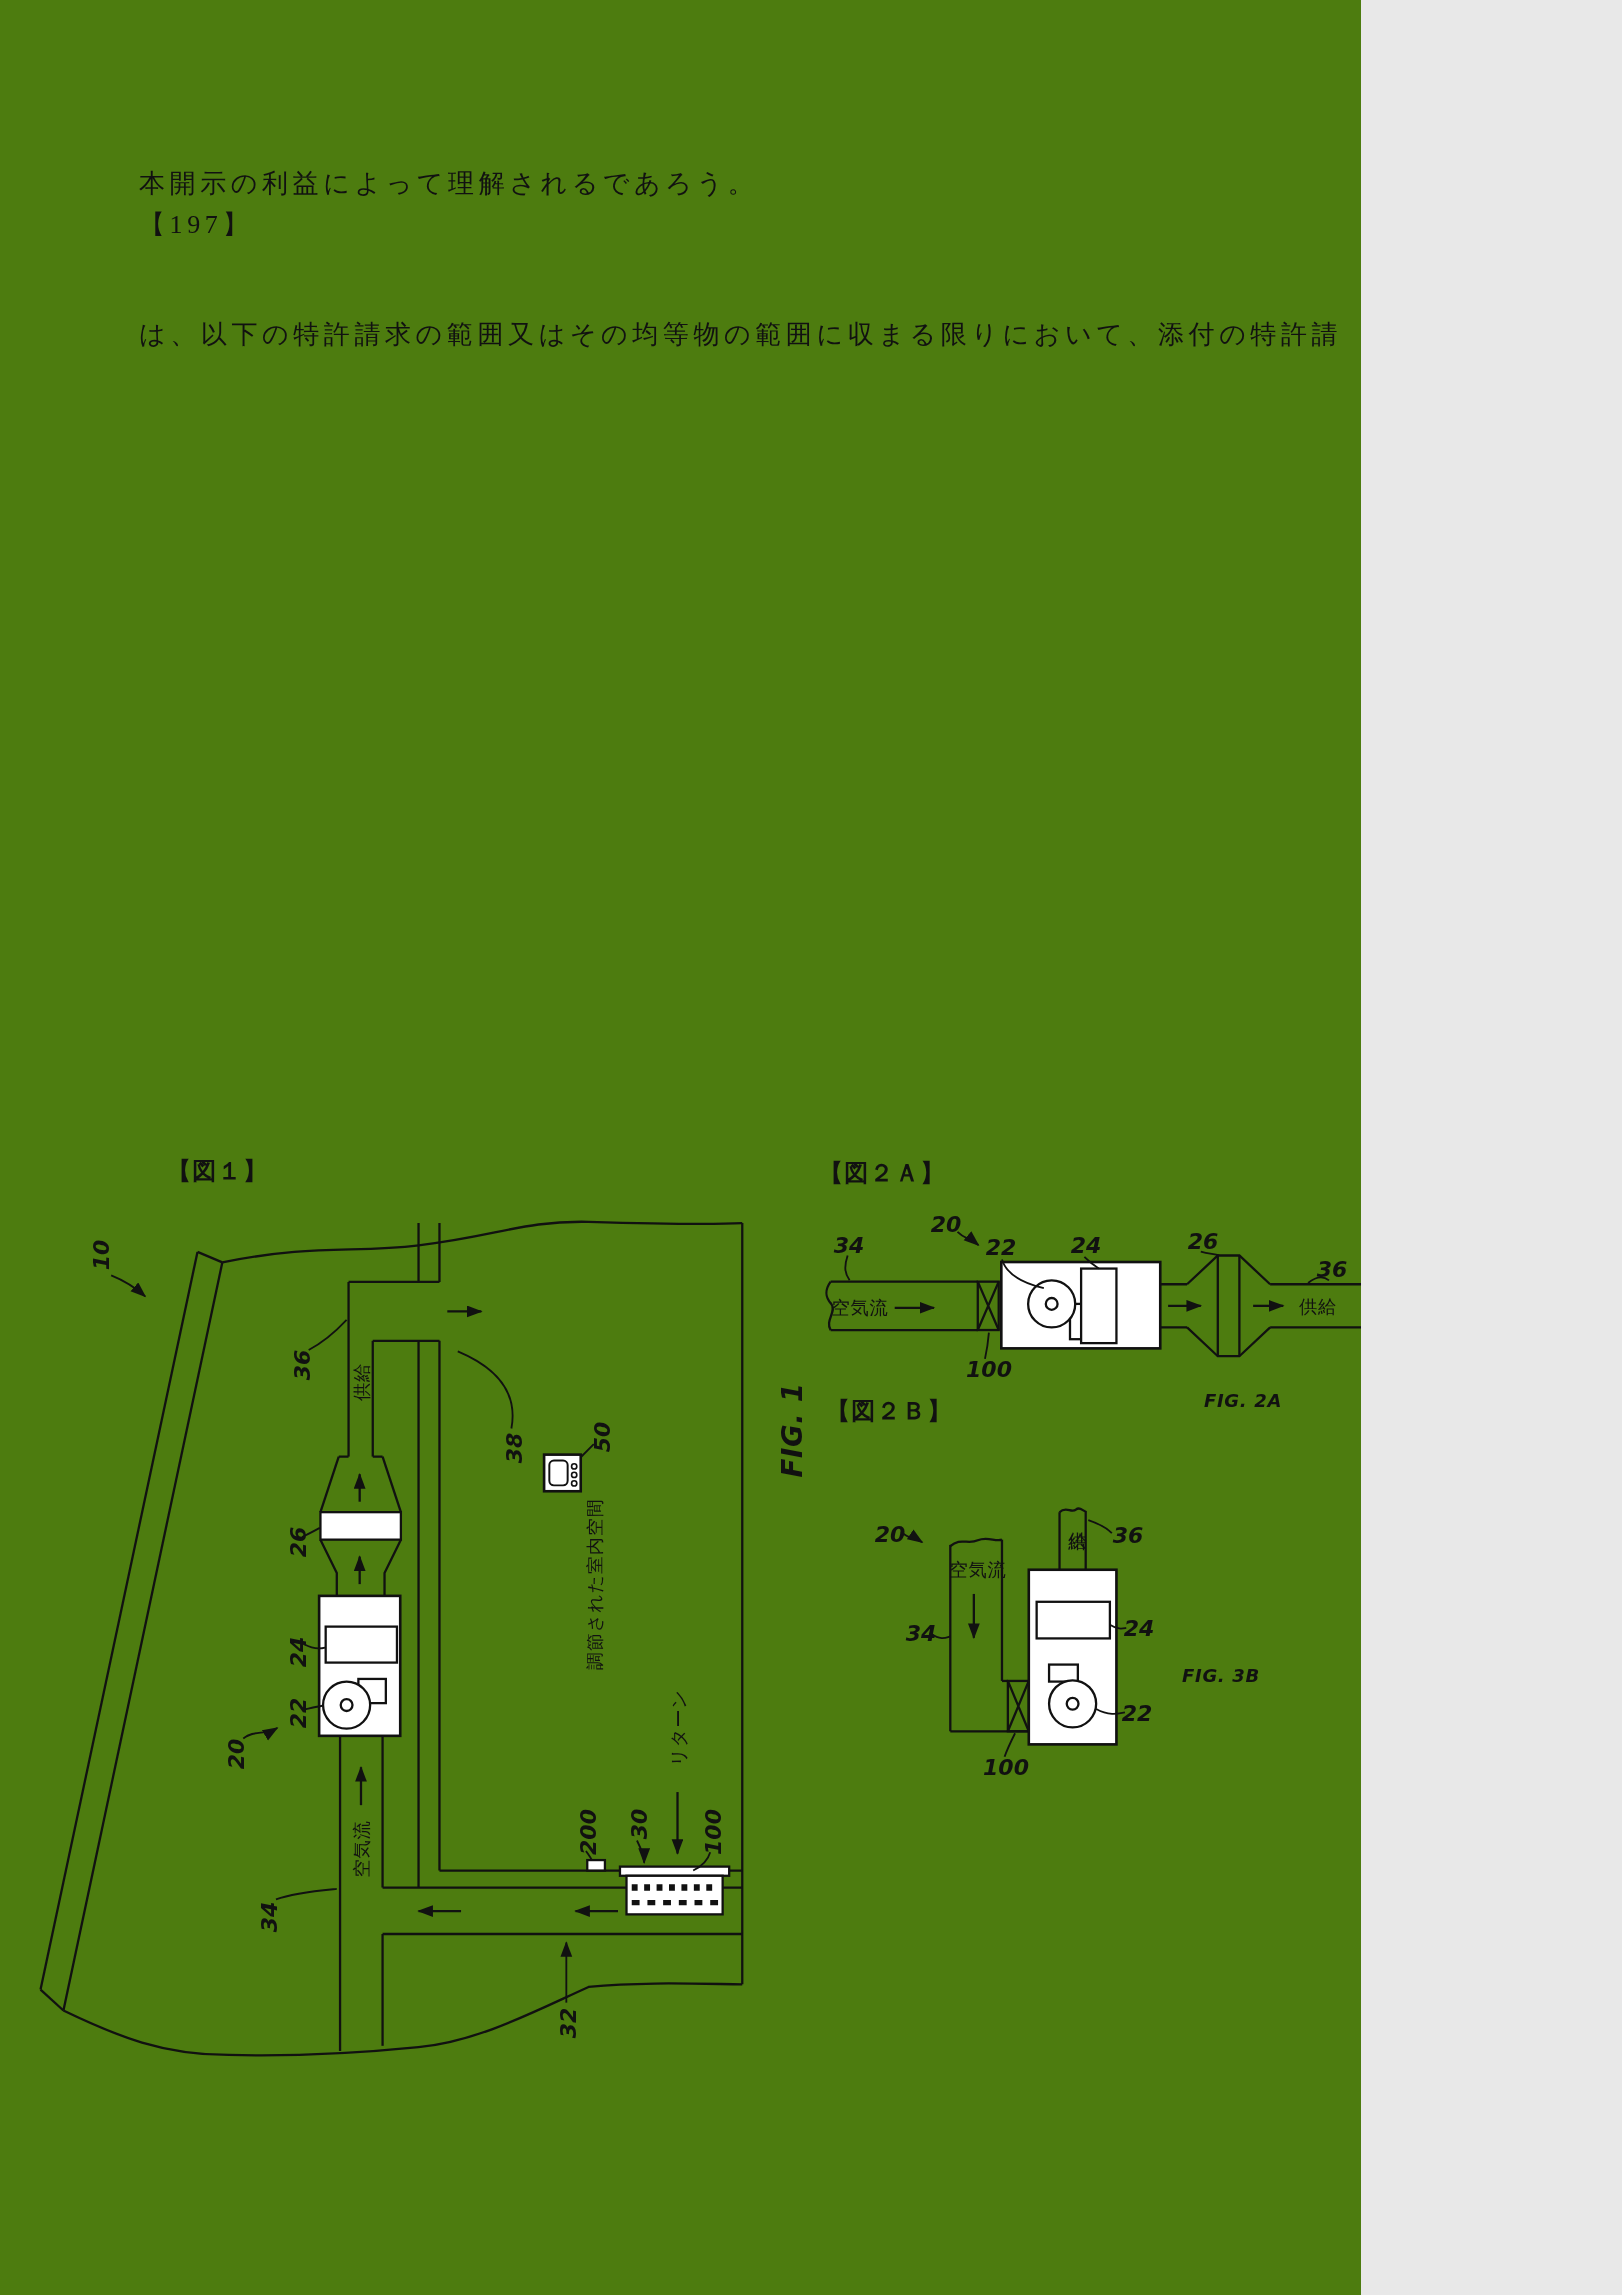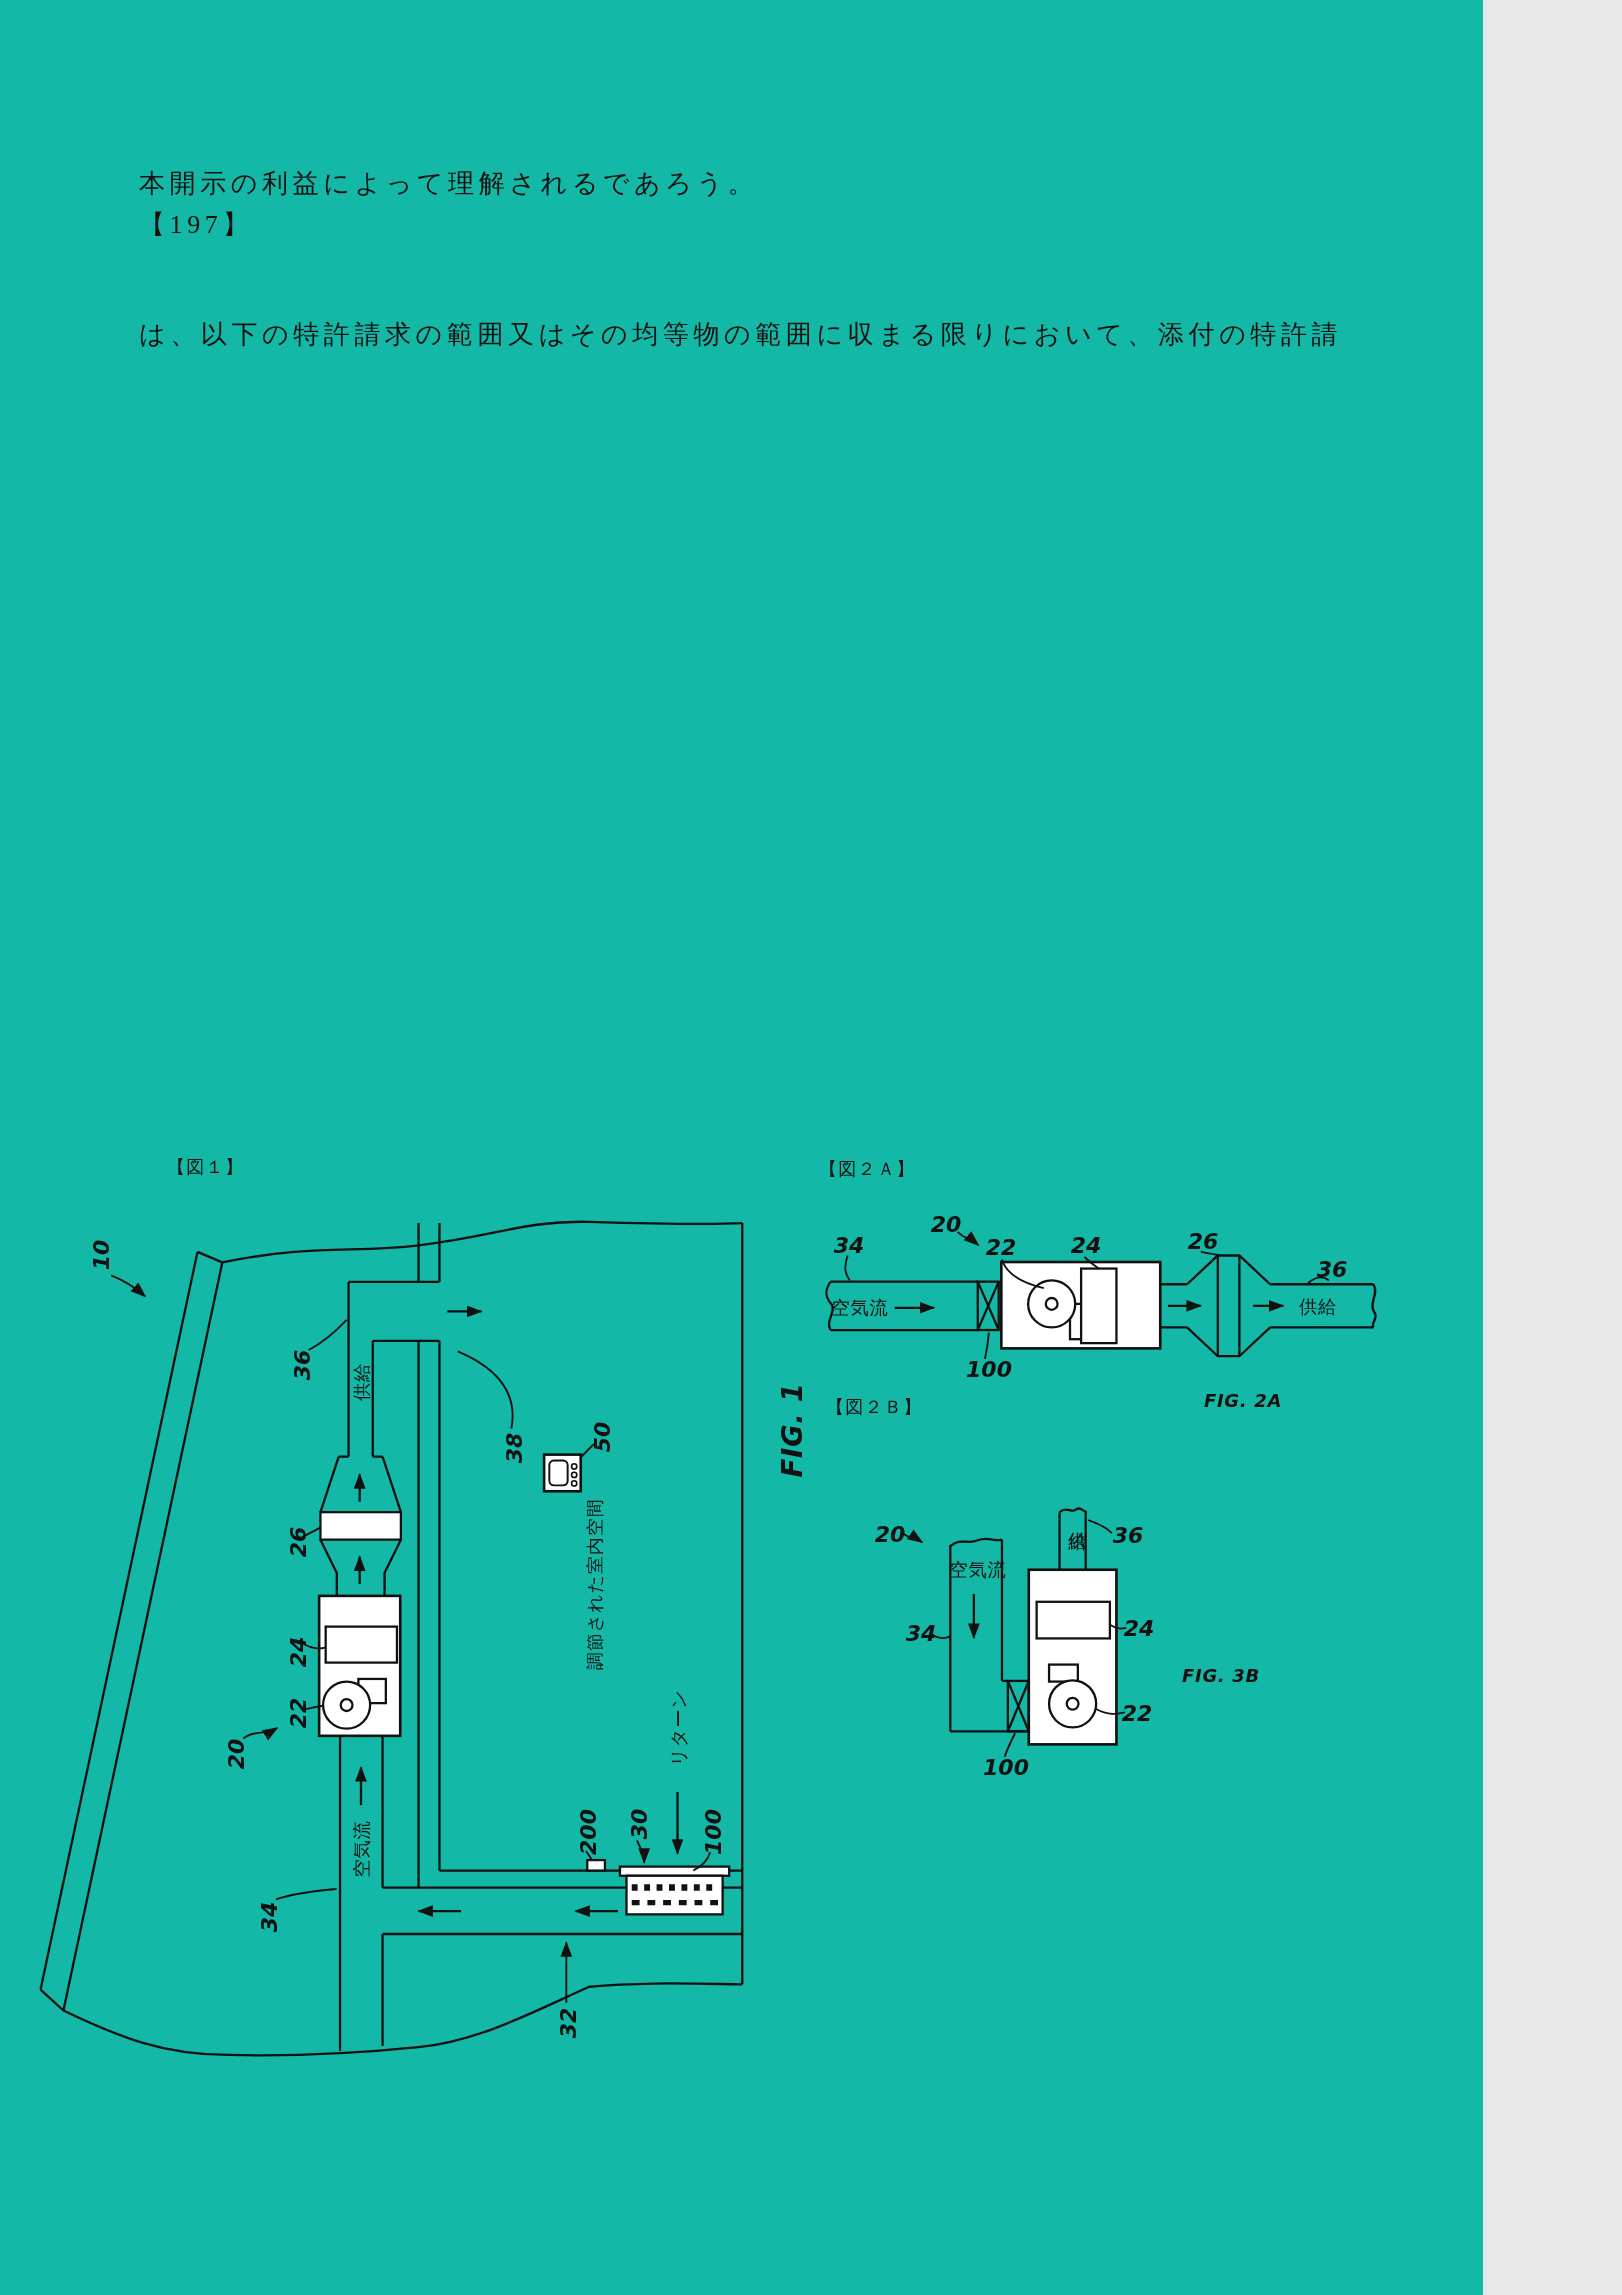--- a/index.html
+++ b/index.html
@@ -1,21 +1,21 @@
 <!DOCTYPE html>
 <html style="font-size:10.5px"><head>
 <meta charset="utf-8">
 <style>
   html,body{margin:0;padding:0;background:#e8e8e8;}
-  #page{position:relative;width:1483px;height:2295px;background:#14b8a6;overflow:hidden;
+  #page{position:relative;width:1361px;height:2295px;background:#4d7c0f;overflow:hidden;
         font-family:"Liberation Serif","DejaVu Serif",serif;color:#111;}
   .t{position:absolute;white-space:nowrap;}
   .jp{font-family:"Liberation Serif","DejaVu Serif",serif;}
   .body-line{font-size:26px;letter-spacing:4.6px;left:139px;}
-  .fig-tag{font-size:18px;letter-spacing:1.3px;}
+  .fig-tag{font-size:24px;letter-spacing:1.3px;font-weight:bold;}
   .ref{font-family:"DejaVu Sans",sans-serif;font-weight:bold;font-style:italic;font-size:22px;}
   .figjp{font-size:18.3px;letter-spacing:0.7px;}
   .room-label{font-size:17.7px;letter-spacing:1.3px;}
   .cap{font-family:"DejaVu Sans",sans-serif;font-weight:bold;font-style:italic;font-size:18px;letter-spacing:0.7px;}
   .cap1{font-size:27.5px;}
   .ctr{transform:translate(-50%,-50%);}
   .rot{transform:translate(-50%,-50%) rotate(-90deg);}
   .vert{writing-mode:vertical-rl;text-orientation:upright;}
   svg{position:absolute;}
   svg path,svg line,svg rect,svg circle,svg polyline{vector-effect:none;}

